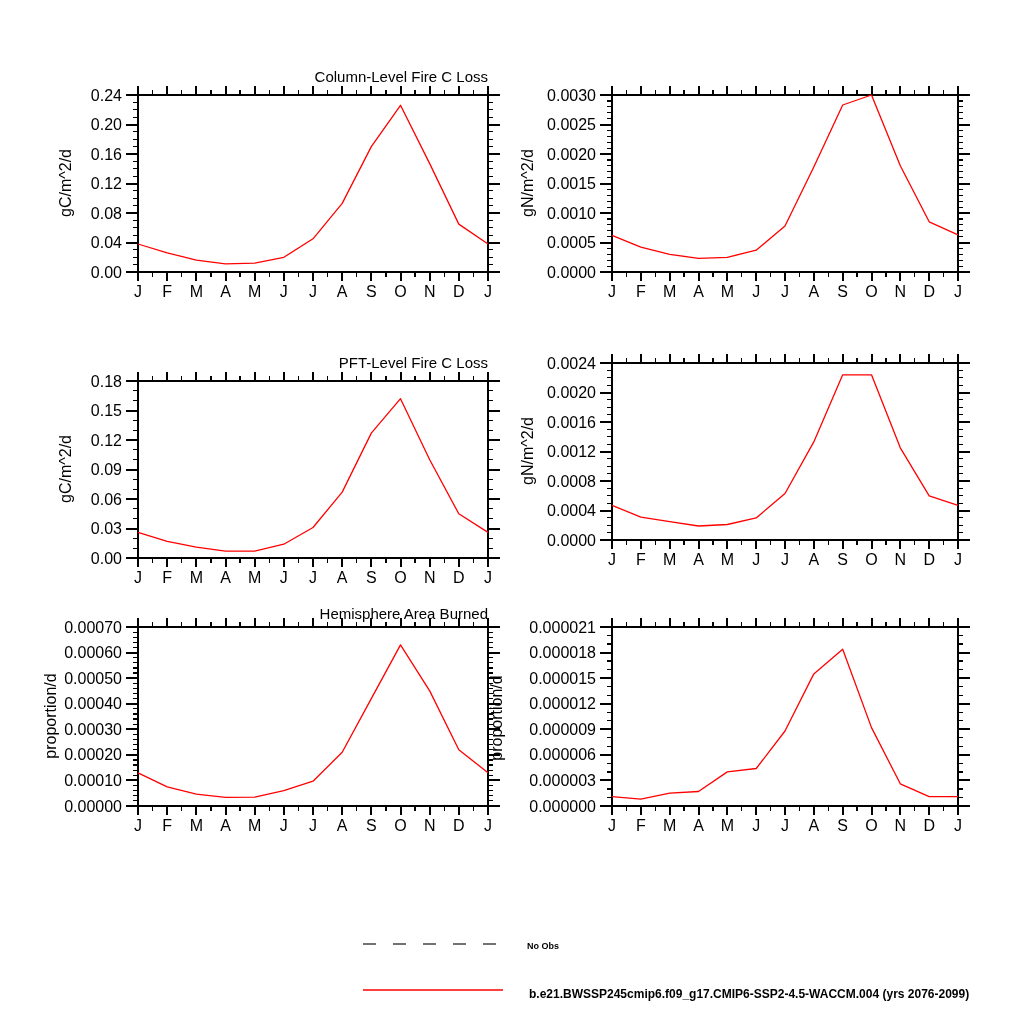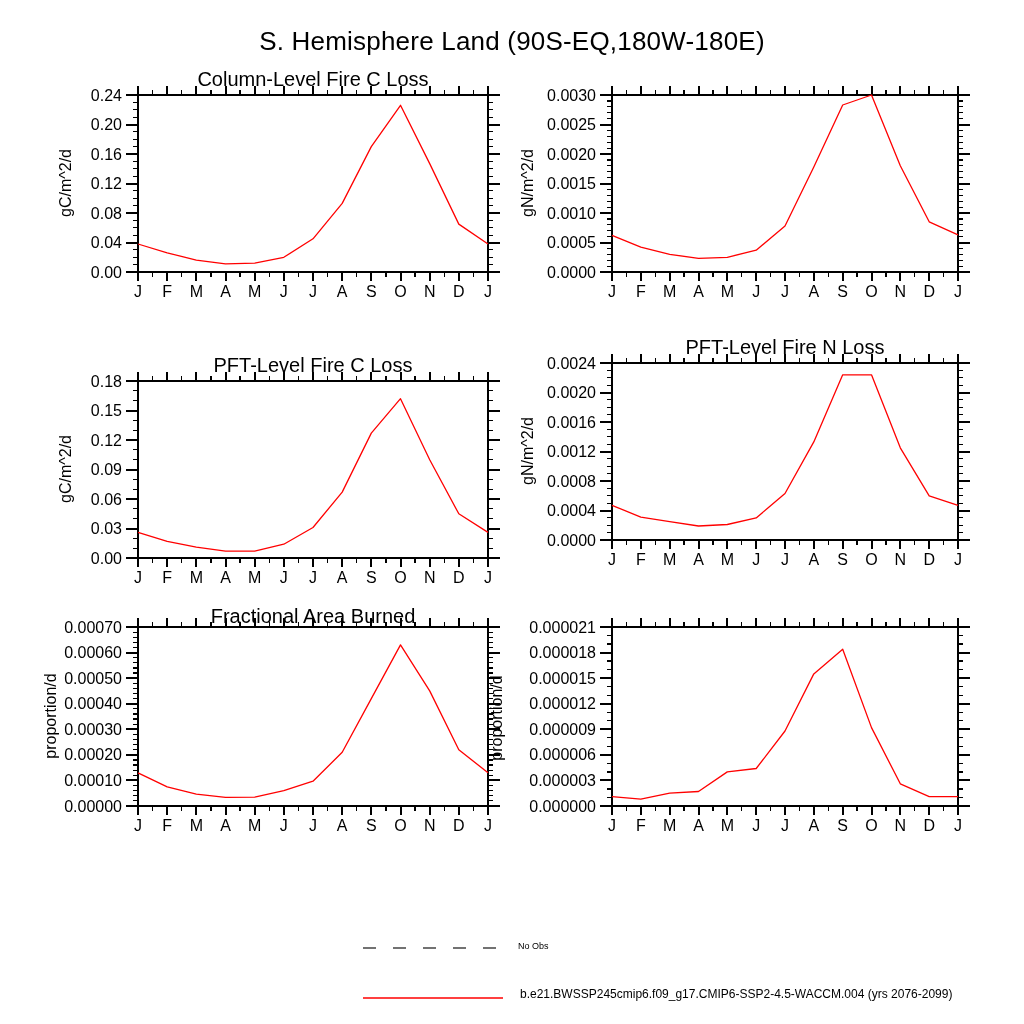--- a/index.html
+++ b/index.html
@@ -2,34 +2,33 @@
 <html><head>
 <meta charset="utf-8">
 <style>
   html,body{margin:0;padding:0;background:#fff;}
   .page{position:relative;width:1024px;height:1024px;background:#ffffff;
         font-family:"Liberation Sans",sans-serif;color:#000;overflow:hidden;}
   .main-title{position:absolute;top:26px;left:0;width:1024px;text-align:center;
               font-size:26px;letter-spacing:0.2px;}
   .cell{position:absolute;}
   .cell svg.plot{position:absolute;left:0;top:0;overflow:visible;}
-  .chart-title{position:absolute;text-align:center;font-size:20px;white-space:nowrap;}
+  .chart-title{position:absolute;text-align:right;font-size:15px;white-space:nowrap;}
   .ylab{position:absolute;width:160px;text-align:center;font-size:16px;
         transform:rotate(-90deg);transform-origin:center;white-space:nowrap;}
   svg text{font-family:"Liberation Sans",sans-serif;font-size:16px;fill:#000;}
-  .legend-entry{position:absolute;display:flex;align-items:flex-end;gap:16px;}
+  .legend-entry{position:absolute;display:flex;align-items:flex-start;gap:25px;font-weight:bold;}
   .legend-label-sm{font-size:9px;white-space:nowrap;}
   .legend-label-xs{font-size:12px;white-space:nowrap;}
 </style>
 </head>
 <body>
 
 <div class="page">
 
-  <div class="main-title">S. Hemisphere Land (90S-EQ,180W-180E)</div>
 
   <div class="cell" style="left:30px;top:60px;width:470px;height:252px">
     <div class="chart-title" style="left:108px;top:8px;width:350px">Column-Level Fire C Loss</div>
     <div class="ylab" style="left:-44px;top:114px">gC/m^2/d</div>
     <svg class="plot" id="plot-0" width="470" height="252">
         <g>
           <line x1="96" y1="212" x2="108" y2="212" stroke="#000" stroke-width="2" shape-rendering="crispEdges"></line>
           <line x1="458" y1="212" x2="470" y2="212" stroke="#000" stroke-width="2" shape-rendering="crispEdges"></line>
           <line x1="96" y1="182.5" x2="108" y2="182.5" stroke="#000" stroke-width="2" shape-rendering="crispEdges"></line>
           <line x1="458" y1="182.5" x2="470" y2="182.5" stroke="#000" stroke-width="2" shape-rendering="crispEdges"></line>
@@ -410,21 +409,20 @@
         <text x="370.5" y="235" text-anchor="middle">O</text>
         <text x="399.6666666666667" y="235" text-anchor="middle">N</text>
         <text x="428.8333333333333" y="235" text-anchor="middle">D</text>
         <text x="458" y="235" text-anchor="middle">J</text>
         <rect x="108" y="33" width="350" height="177" fill="none" stroke="#000" stroke-width="2" shape-rendering="crispEdges"></rect>
         <polyline points="108.0,184.4 137.2,193.3 166.3,199.2 195.5,203.1 224.7,203.1 253.8,196.2 283.0,179.5 312.2,144.1 341.3,85.1 370.5,50.7 399.7,111.7 428.8,165.8 458.0,184.4" fill="none" stroke="#ff0000" stroke-width="1.3" stroke-linejoin="round"></polyline>
       </svg>
   </div>
 
   <div class="cell" style="left:505px;top:330px;width:470px;height:248px">
-    <div class="chart-title" style="left:107px;top:6px;width:346px">PFT-Level Fire N Loss</div>
     <div class="ylab" style="left:-57px;top:112px">gN/m^2/d</div>
     <svg class="plot" id="plot-3" width="470" height="248">
         <g>
           <line x1="95" y1="210" x2="107" y2="210" stroke="#000" stroke-width="2" shape-rendering="crispEdges"></line>
           <line x1="453" y1="210" x2="465" y2="210" stroke="#000" stroke-width="2" shape-rendering="crispEdges"></line>
           <line x1="95" y1="180.5" x2="107" y2="180.5" stroke="#000" stroke-width="2" shape-rendering="crispEdges"></line>
           <line x1="453" y1="180.5" x2="465" y2="180.5" stroke="#000" stroke-width="2" shape-rendering="crispEdges"></line>
           <line x1="95" y1="151" x2="107" y2="151" stroke="#000" stroke-width="2" shape-rendering="crispEdges"></line>
           <line x1="453" y1="151" x2="465" y2="151" stroke="#000" stroke-width="2" shape-rendering="crispEdges"></line>
           <line x1="95" y1="121.5" x2="107" y2="121.5" stroke="#000" stroke-width="2" shape-rendering="crispEdges"></line>
@@ -541,21 +539,21 @@
         <text x="366.5" y="235" text-anchor="middle">O</text>
         <text x="395.3333333333333" y="235" text-anchor="middle">N</text>
         <text x="424.1666666666667" y="235" text-anchor="middle">D</text>
         <text x="453" y="235" text-anchor="middle">J</text>
         <rect x="107" y="33" width="346" height="177" fill="none" stroke="#000" stroke-width="2" shape-rendering="crispEdges"></rect>
         <polyline points="107.0,175.3 135.8,187.1 164.7,191.6 193.5,196.0 222.3,194.5 251.2,187.9 280.0,163.5 308.8,111.9 337.7,44.8 366.5,44.8 395.3,117.8 424.2,165.8 453.0,175.3" fill="none" stroke="#ff0000" stroke-width="1.3" stroke-linejoin="round"></polyline>
       </svg>
   </div>
 
   <div class="cell" style="left:30px;top:595px;width:470px;height:252px">
-    <div class="chart-title" style="left:108px;top:10px;width:350px">Fractional Area Burned</div>
+    <div class="chart-title" style="left:108px;top:10px;width:350px">Hemisphere Area Burned</div>
     <div class="ylab" style="left:-59px;top:112px">proportion/d</div>
     <svg class="plot" id="plot-4" width="470" height="252">
         <g>
           <line x1="96" y1="211" x2="108" y2="211" stroke="#000" stroke-width="2" shape-rendering="crispEdges"></line>
           <line x1="458" y1="211" x2="470" y2="211" stroke="#000" stroke-width="2" shape-rendering="crispEdges"></line>
           <line x1="96" y1="185.42857142857142" x2="108" y2="185.42857142857142" stroke="#000" stroke-width="2" shape-rendering="crispEdges"></line>
           <line x1="458" y1="185.42857142857142" x2="470" y2="185.42857142857142" stroke="#000" stroke-width="2" shape-rendering="crispEdges"></line>
           <line x1="96" y1="159.85714285714283" x2="108" y2="159.85714285714283" stroke="#000" stroke-width="2" shape-rendering="crispEdges"></line>
           <line x1="458" y1="159.85714285714283" x2="470" y2="159.85714285714283" stroke="#000" stroke-width="2" shape-rendering="crispEdges"></line>
           <line x1="96" y1="134.28571428571428" x2="108" y2="134.28571428571428" stroke="#000" stroke-width="2" shape-rendering="crispEdges"></line>

